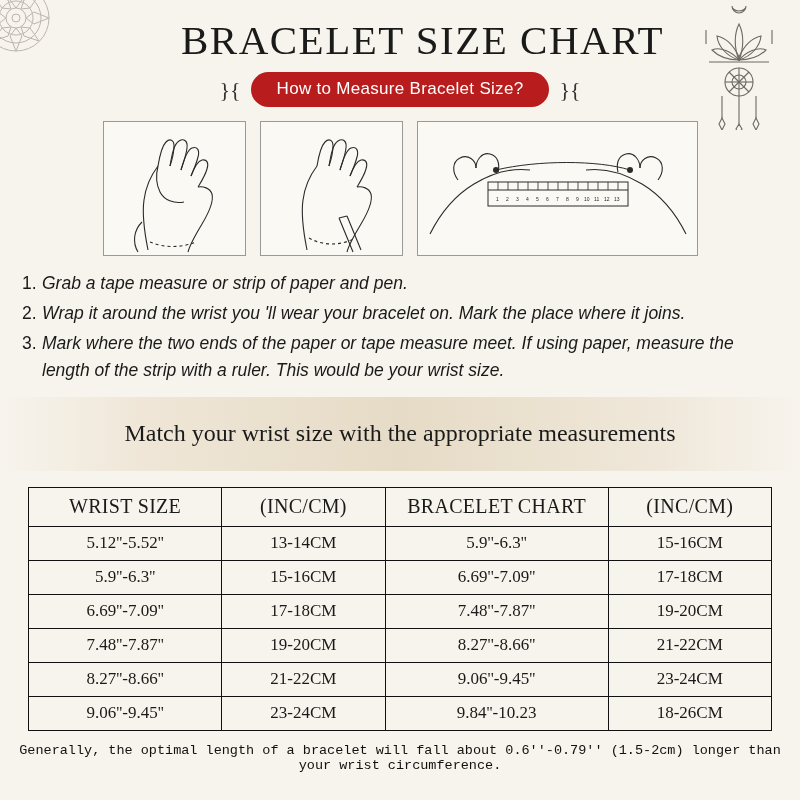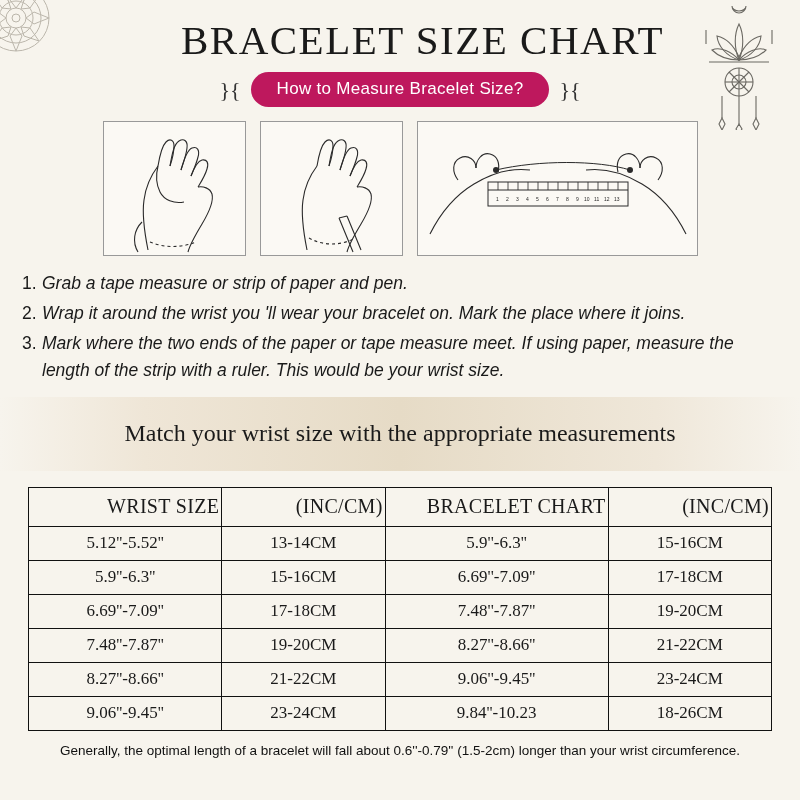--- a/index.html
+++ b/index.html
@@ -60,21 +60,21 @@
     align-items: center;
     margin-top: 8px;
     gap: 10px;
   }
   .flourish {
     font-size: 22px;
     color: #333;
     font-family: "Liberation Serif", serif;
   }
   .pill {
-    background: #be185d;
+    background: #b91c1c;
     color: #fff;
     border-radius: 18px;
     padding: 7px 26px 8px 26px;
     font-size: 17px;
     letter-spacing: .3px;
     font-family: "Liberation Sans", sans-serif;
     white-space: nowrap;
   }
 
   
@@ -141,33 +141,32 @@
     border: 1px solid #111;
     text-align: center;
     font-weight: 400;
     font-size: 17px;
     padding: 6px 2px 7px 2px;
   }
   th {
     font-size: 20px;
     letter-spacing: .3px;
     padding: 7px 2px 8px 2px;
-    text-align: right;
   }
   col.c1 { width: 26%; }
   col.c2 { width: 22%; }
   col.c3 { width: 30%; }
   col.c4 { width: 22%; }
 
   
   .footnote {
     margin: 12px 14px 0 14px;
     text-align: center;
     font-size: 13.5px;
-    font-family: Liberation Sans, sans-serif;
+    font-family: Liberation Mono, monospace;
     color: #111;
   }
 </style>
 </head>
 <body>
 
 <div class="page">
 
   <svg class="deco-left" viewBox="0 0 130 130">
     <g stroke="#8a8375" fill="none" stroke-width="1">

